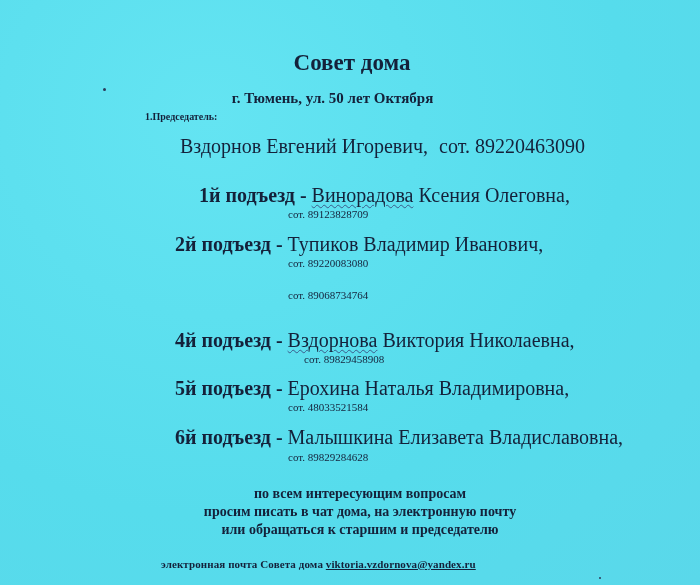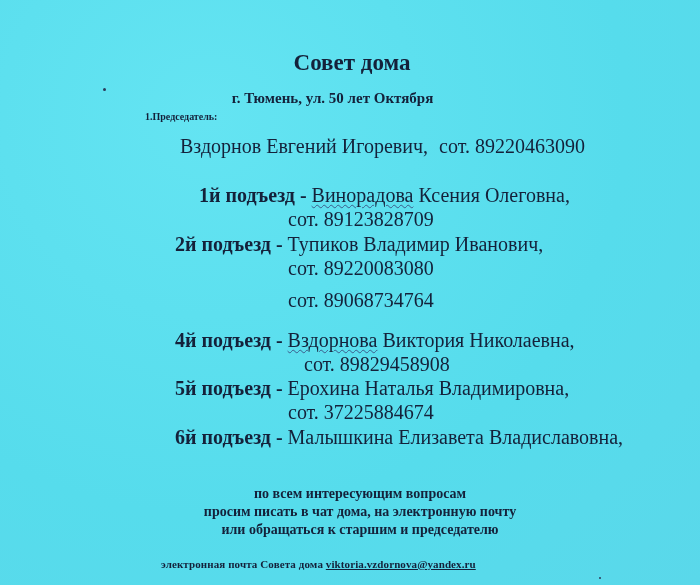--- a/index.html
+++ b/index.html
@@ -28,21 +28,21 @@
     text-align: center; font-weight: bold; font-size: 15px;
   }
   .section-heading { font-weight: bold; font-size: 10px; }
   .text { font-size: 20px; }
   .bold { font-weight: bold; }
   .wavy {
     text-decoration: underline wavy #3b5b8a;
     text-decoration-thickness: 1px;
     text-underline-offset: 2px;
   }
-  .phone { font-size: 20px; }
+  .phone { font-size: 11px; }
   .center {
     left: 0; width: 700px; text-align: center;
   }
   .notice { font-weight: bold; font-size: 14px; }
   .footer {
     font-weight: bold; font-size: 11px; letter-spacing: 0.1px;
   }
   .email { text-decoration: underline; }
   .speck {
     position: absolute; width: 3px; height: 3px; border-radius: 50%;
@@ -77,25 +77,26 @@
   <div class="abs phone" style="left:288px; top:289px;">сот. 89068734764</div>
 
   <div class="abs text" style="left:175px; top:329px;">
     <span class="bold">4й подъезд - </span><span class="wavy">Вздорнова</span><span> Виктория Николаевна,</span>
   </div>
   <div class="abs phone" style="left:304px; top:353px;">сот. 89829458908</div>
 
   <div class="abs text" style="left:175px; top:377px;text-align:right;">
     <span class="bold">5й подъезд - </span><span>Ерохина</span><span> Наталья Владимировна,</span>
   </div>
-  <div class="abs phone" style="left:288px; top:401px;">сот. 37225884674</div>
+  <div class="abs phone" style="left:288px; top:401px;">сот. 48033521584</div>
 
   <div class="abs text" style="left:175px; top:426px;">
     <span class="bold">6й подъезд - </span><span>Малышкина</span><span> Елизавета Владиславовна,</span>
   </div>
+  <div class="abs phone" style="left:288px; top:451px;">сот. 89829284628</div>
 
   <div class="abs center notice" style="top:486px; padding-left:10px;">по всем интересующим вопросам</div>
   <div class="abs center notice" style="top:504px; padding-left:10px;">просим писать в чат дома, на электронную почту</div>
   <div class="abs center notice" style="top:522px; padding-left:10px;">или обращаться к старшим и председателю</div>
 
   <div class="abs footer" style="left:161px; top:558px;text-align:right;">
     <span>электронная почта Совета дома </span><span class="email">viktoria.vzdornova@yandex.ru</span>
   </div>
 
   <span class="speck" style="left:103px; top:88px;"></span>

